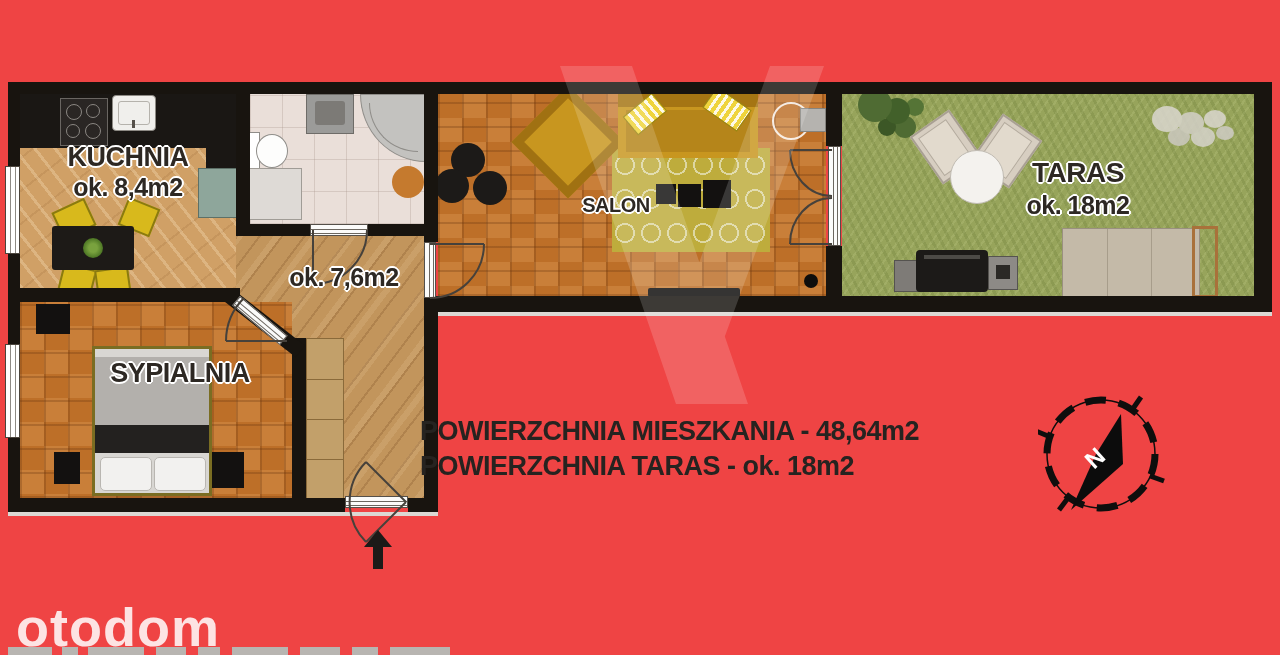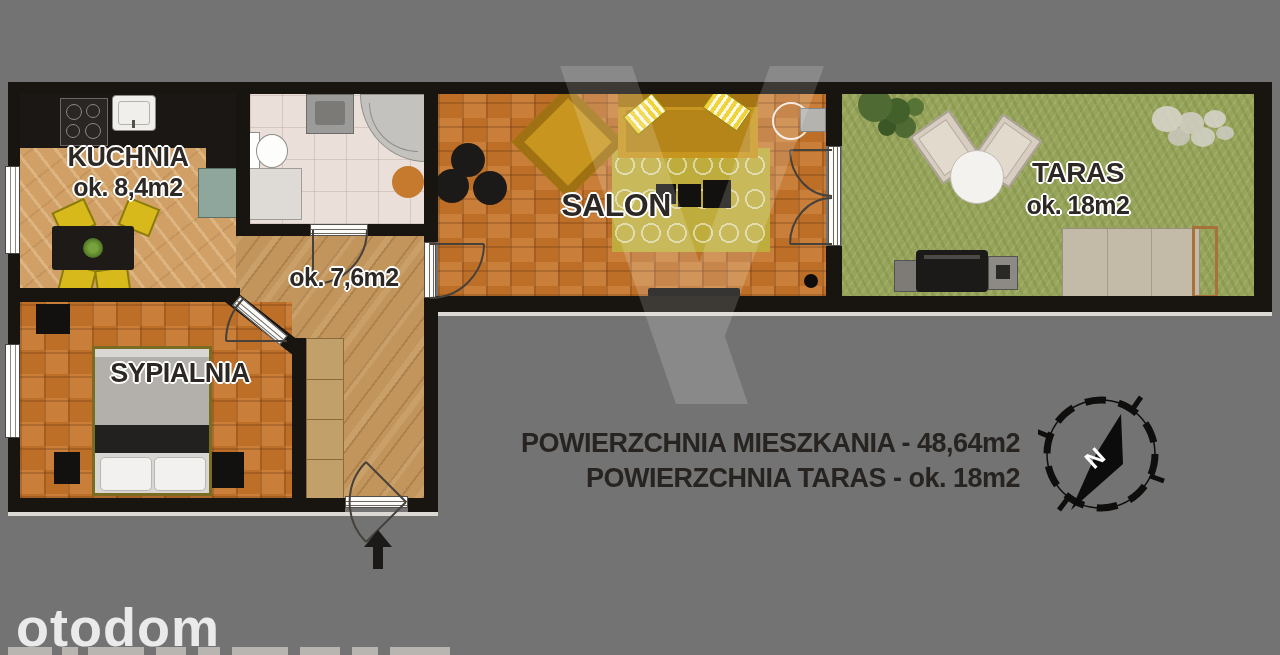--- a/index.html
+++ b/index.html
@@ -1,16 +1,16 @@
 <!DOCTYPE html>
 <html><head>
 <meta charset="utf-8">
 <style>
   html,body{margin:0;padding:0;background:#f5f3ef;}
-  .stage{position:relative;width:1280px;height:655px;background:#737373;overflow:hidden;
+  .stage{position:relative;width:1280px;height:655px;background:#ef4444;overflow:hidden;
          font-family:"Liberation Sans","DejaVu Sans",sans-serif;}
   .abs{position:absolute;}
   .wall{position:absolute;background:#18140f;}
   .wallshadow{position:absolute;background:#dcd8d3;}
   
   .parquet{position:absolute;background:repeating-conic-gradient(#c9803a 0 25%, #bc6f28 0 50%) top left / 48px 48px;
     box-shadow:inset 0 0 0 1000px rgba(200,120,45,.08);}
   .parquet:before{content:"";position:absolute;inset:0;
     background-image:repeating-linear-gradient(0deg, rgba(101,51,14,.28) 0 2px, transparent 2px 24px),
                      repeating-linear-gradient(90deg, rgba(101,51,14,.28) 0 2px, transparent 2px 24px);}
@@ -33,22 +33,22 @@
   .df{position:absolute;background:#fbfbfa;border:1px solid #55504a;box-sizing:border-box;background-repeat:no-repeat;}
   .df-h{background-image:linear-gradient(#6b665f,#6b665f),linear-gradient(#6b665f,#6b665f);
     background-size:100% 1px;background-position:0 4px,0 8px;}
   .df-v{background-image:linear-gradient(#6b665f,#6b665f),linear-gradient(#6b665f,#6b665f);
     background-size:1px 100%;background-position:4px 0,8px 0;}
   
   .room-label{position:absolute;text-align:center;font-weight:bold;color:#2d2823;letter-spacing:-.5px;
     text-shadow:-2px 0 0 #fff,2px 0 0 #fff,0 -2px 0 #fff,0 2px 0 #fff,-1px -1px 0 #fff,1px -1px 0 #fff,-1px 1px 0 #fff,1px 1px 0 #fff;}
   .rname{font-size:27px;line-height:30px;}
   .rarea{font-size:25px;line-height:30px;}
-  .summary{position:absolute;left:420px;top:414px;width:600px;text-align:right;
-    font-weight:bold;font-size:27px;line-height:35px;color:#262320;letter-spacing:-.5px;margin-top:12px;}
+  .summary{position:absolute;left:420px;top:414px;width:600px;text-align:left;
+    font-weight:bold;font-size:27px;line-height:35px;color:#262320;letter-spacing:-.5px;}
   .rug{position:absolute;background-color:#beac3c;
     background-image:radial-gradient(circle at 13px 17px, transparent 8px, rgba(238,238,216,.65) 8px 10px, transparent 10px);
     background-size:26px 34px;}
   .blacksq{position:absolute;background:#131110;}
   .watermark{position:absolute;left:16px;top:596px;font-size:54px;font-weight:bold;letter-spacing:1px;
     color:rgba(255,255,255,.85);}
   .bdash{position:absolute;top:647px;height:8px;background:#b8b5b1;}
   svg{display:block;}
 </style>
 </head>
@@ -207,21 +207,21 @@
   </div>
 
   <div class="room-label" style="left:28px;top:142px;width:200px;">
     <div class="rname">KUCHNIA</div>
     <div class="rarea">ok. 8,4m2</div>
   </div>
   <div class="room-label" style="left:244px;top:262px;width:200px;">
     <div class="rarea">ok. 7,6m2</div>
   </div>
   <div class="room-label" style="left:516px;top:188px;width:200px;">
-    <div class="rname" style="font-size:32px;line-height:34px;">SALON</div>
+    <div class="rname" style="font-size:20px;line-height:34px;">SALON</div>
   </div>
   <div class="room-label" style="left:80px;top:358px;width:200px;">
     <div class="rname">SYPIALNIA</div>
   </div>
   <div class="room-label" style="left:978px;top:156px;width:200px;">
     <div class="rname" style="font-size:28px;line-height:34px;">TARAS</div>
     <div class="rarea">ok. 18m2</div>
   </div>
 
   <div class="summary">

